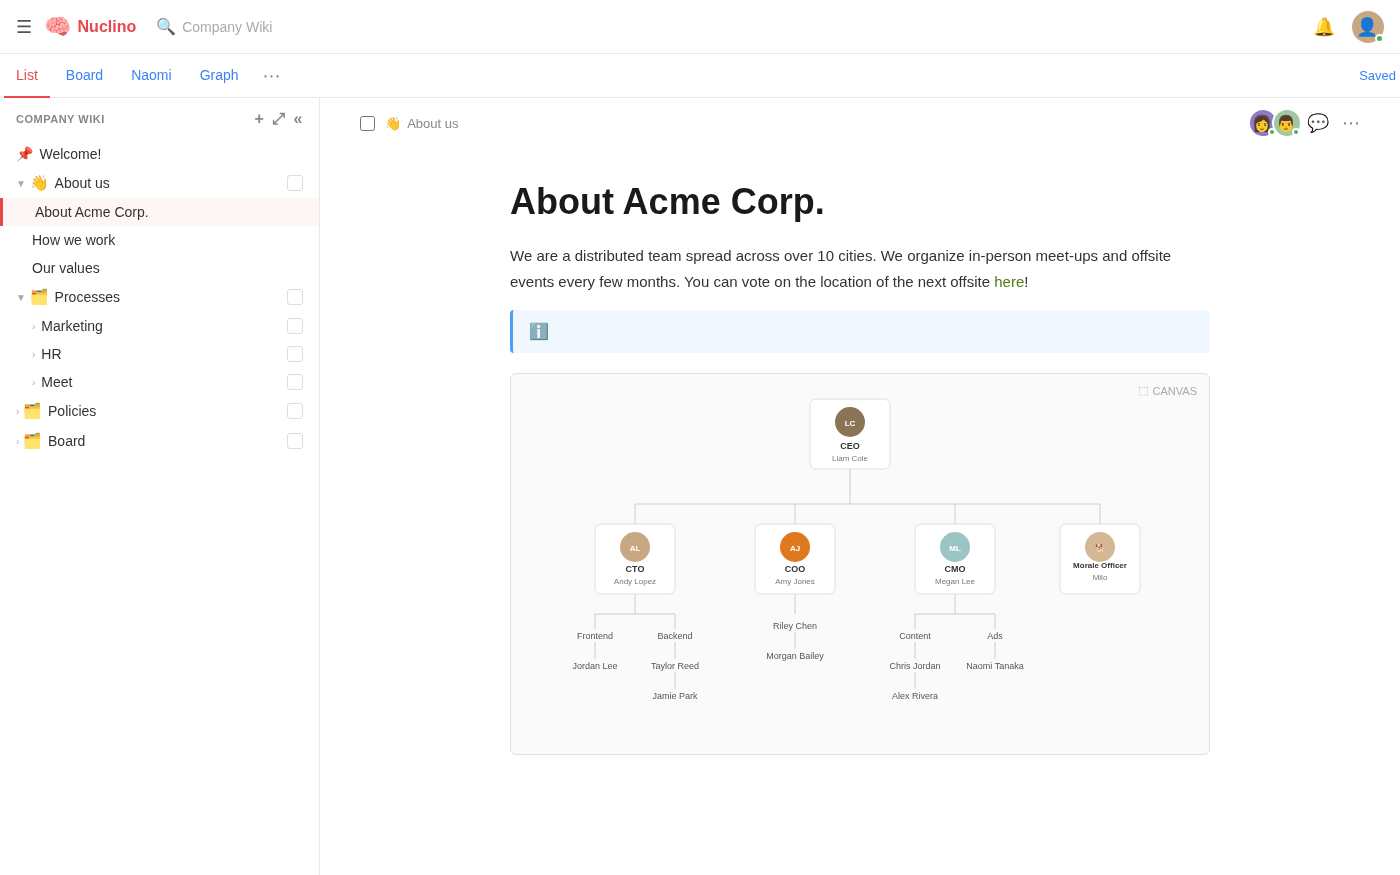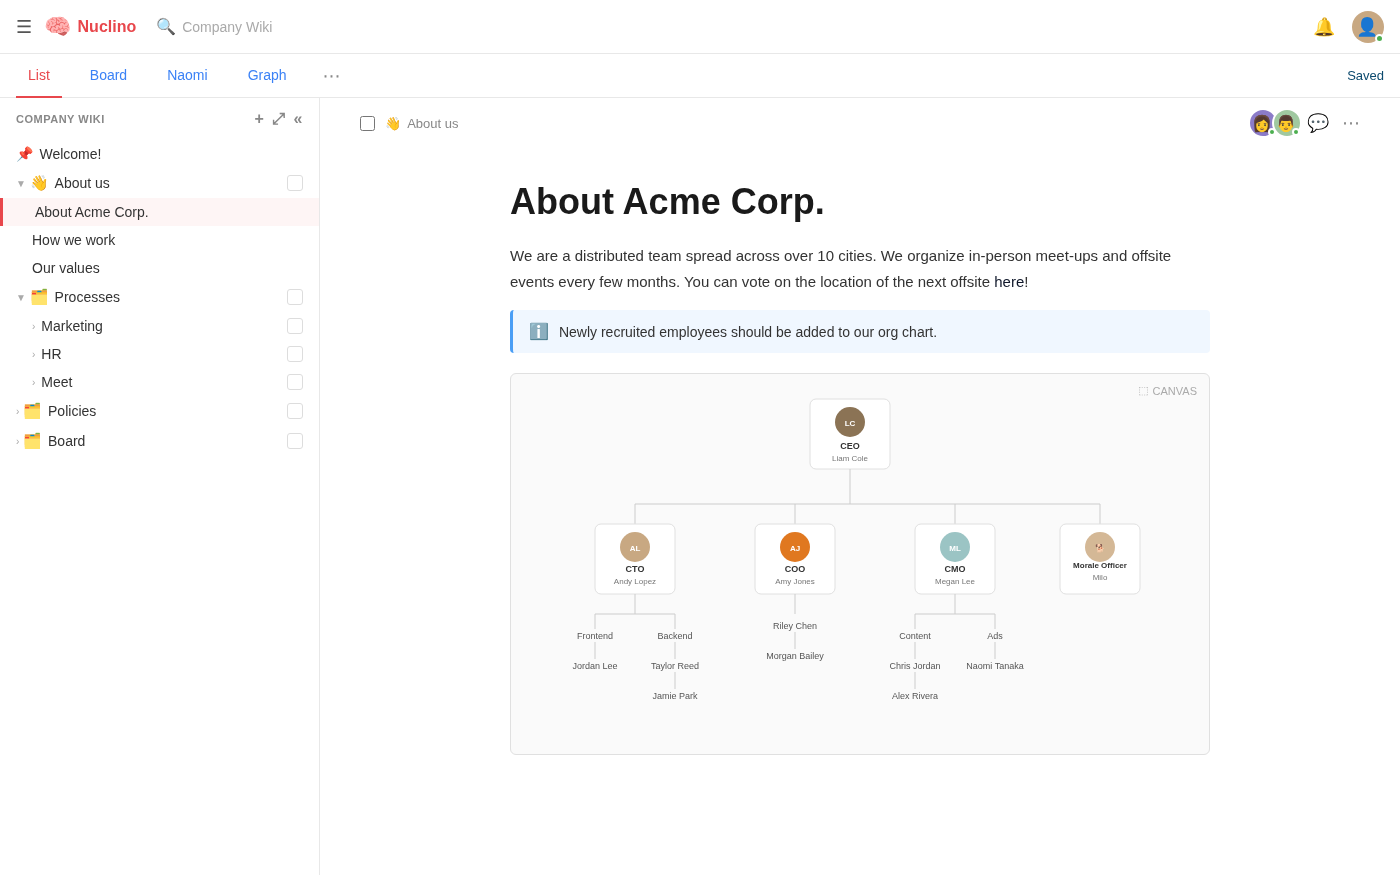--- a/index.html
+++ b/index.html
@@ -16,29 +16,29 @@
     .search-bar { display: flex; align-items: center; gap: 6px; color: #aaa; font-size: 14px; flex: 1; }
     .search-icon { font-size: 16px; }
     .nav-right { display: flex; align-items: center; gap: 16px; margin-left: auto; }
     .bell-icon { font-size: 18px; color: #555; cursor: pointer; }
     .avatar-circle { width: 32px; height: 32px; border-radius: 50%; background: #c8a882; cursor: pointer; position: relative; }
     .avatar-dot { width: 9px; height: 9px; border-radius: 50%; background: #4caf50; border: 2px solid #fff; position: absolute; bottom: 0; right: 0; }
 
     
     .tab-bar {
       display: flex; align-items: center; height: 44px;
-      border-bottom: 1px solid #e8e8e8; padding: 0 16px; gap: 16px;
+      border-bottom: 1px solid #e8e8e8; padding: 0 4px; gap: 4px;
     }
     .tab {
       padding: 0 12px; height: 44px; display: flex; align-items: center;
       cursor: pointer; font-size: 14px; color: #3b82f6; border-bottom: 2px solid transparent; margin-bottom: -1px;
     }
     .tab.active { color: #e8474c; border-bottom: 2px solid #e8474c; font-weight: 500; }
     .tab-more { margin-left: 4px; color: #888; cursor: pointer; font-size: 18px; padding: 0 4px; }
-    .tab-saved { margin-left: auto; color: #0c4a6e; font-size: 13px; }
+    .tab-saved { margin-left: auto; color: #3b82f6; font-size: 13px; }
 
     
     .main-layout { display: flex; height: calc(100vh - 98px); overflow: hidden; }
 
     
     .sidebar { width: 320px; border-right: 1px solid #e8e8e8; overflow-y: auto; flex-shrink: 0; }
     .sidebar-header {
       display: flex; align-items: center; justify-content: space-between;
       padding: 12px 16px; color: #888; font-size: 11px; font-weight: 600; letter-spacing: 0.5px;
     }
@@ -234,26 +234,25 @@
         </div>
         <span class="comment-icon">💬</span>
         <span class="more-icon">⋯</span>
       </div>
     </div>
 
     <div class="content-inner">
       <h1 class="page-title">About Acme Corp.</h1>
 
       <p class="body-text">
-        <span>We are a distributed team spread across over 10 cities. We organize in-person meet-ups and offsite events every few months. You can vote on the location of the next offsite </span><span style="color:#0f172a;cursor:pointer;">here</span><span>!</span>
+        <span>We are a distributed team spread across over 10 cities. We organize in-person meet-ups and offsite events every few months. You can vote on the location of the next offsite </span><span style="color:#4d7c0f;cursor:pointer;">here</span><span>!</span>
       </p>
 
       <div class="info-box">
         <span class="info-icon">ℹ️</span>
-        <span>Newly recruited employees should be added to our org chart.</span>
       </div>
 
       <div class="canvas-container">
         <div class="canvas-label">
           <span>⬚</span>
           <span>CANVAS</span>
         </div>
 
         <div class="org-svg-container">
           <svg width="640" height="340" viewBox="0 0 640 340" style="display:block;margin:0 auto;">

